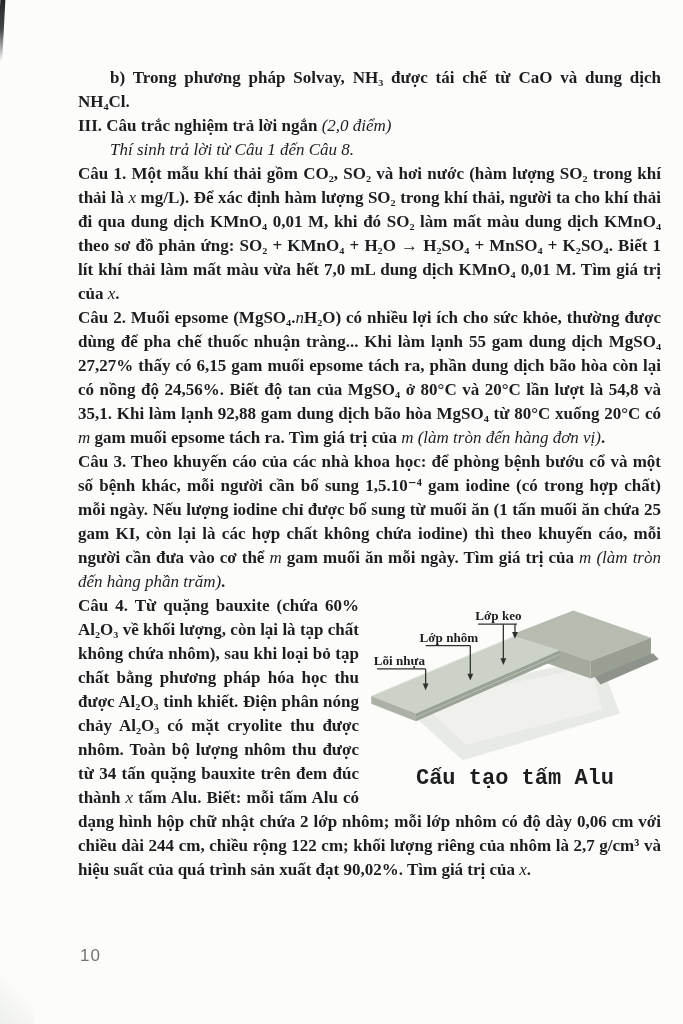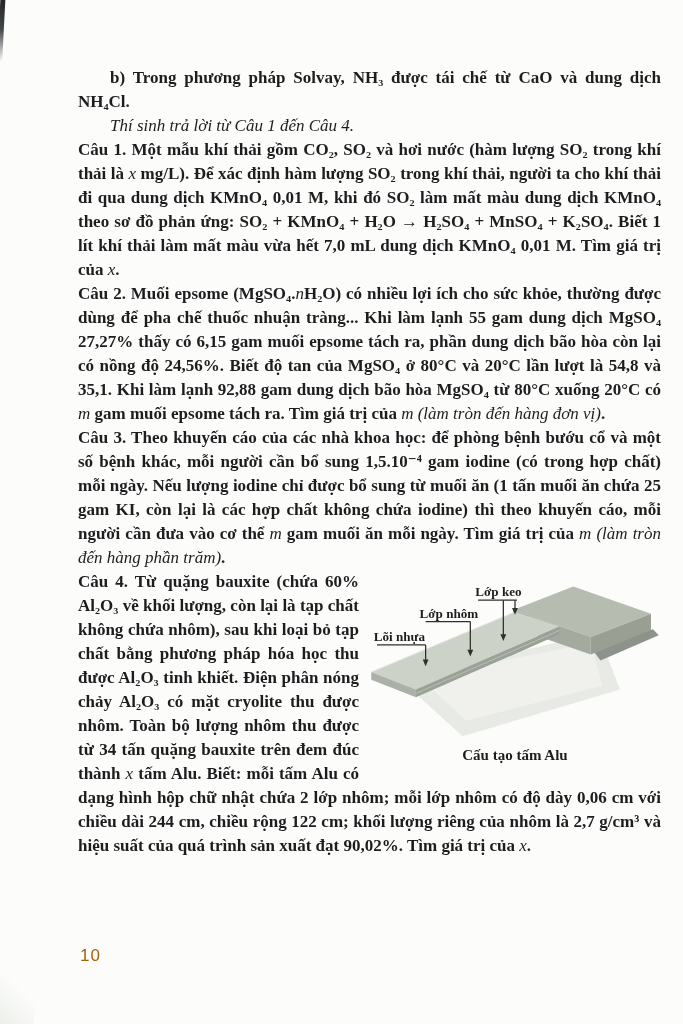--- a/index.html
+++ b/index.html
@@ -31,42 +31,43 @@
   .para.indent{text-indent:32px;}
   .seg-n{font-style:normal;font-weight:bold;}
   .seg-b{font-weight:bold;}
   .seg-i{font-style:italic;}
   .q4-block{overflow:hidden;}
   .alu-figure{
     float:right;width:292px;margin:3px 0 2px 10px;padding:0;
   }
   .alu-figure svg{display:block;width:292px;height:170px;}
   .alu-figure figcaption{
-    text-align:center;font-weight:bold;font-size:15px;line-height:22px;margin-top:1px;
+    text-align:center;font-weight:bold;font-size:22px;line-height:22px;margin-top:1px;font-family:Liberation Mono, monospace;
   }
   .page-number{
     position:absolute;left:80px;top:946px;
     font-family:"Liberation Sans","DejaVu Sans",sans-serif;
-    font-size:17px;color:#a16207;letter-spacing:1px;
+    font-size:17px;color:#737373;letter-spacing:1px;
   }
   .svg-label{
     font-family:"Liberation Serif","DejaVu Serif",serif;
     font-weight:bold;font-size:13.5px;fill:#1c1d1f;
   }
 </style>
 </head>
 <body>
 
 <div class="page">
 
   <div class="scan-streak"></div>
 
   <div class="text-flow">
     <p class="para indent"><span class="seg-n">b) Trong phương pháp Solvay, NH₃ được tái chế từ CaO và dung dịch NH₄Cl.</span></p>
-    <p class="para indent"><span class="seg-i">Thí sinh trả lời từ Câu 1 đến Câu 4.</span></p>
+    <p class="para"><span class="seg-b">III. Câu trắc nghiệm trả lời ngắn </span><span class="seg-i">(2,0 điểm)</span></p>
+    <p class="para indent"><span class="seg-i">Thí sinh trả lời từ Câu 1 đến Câu 8.</span></p>
     <p class="para"><span class="seg-b">Câu 1.</span><span class="seg-n"> Một mẫu khí thải gồm CO₂, SO₂ và hơi nước (hàm lượng SO₂ trong khí thải là </span><span class="seg-i">x</span><span class="seg-n"> mg/L). Để xác định hàm lượng SO₂ trong khí thải, người ta cho khí thải đi qua dung dịch KMnO₄ 0,01 M, khi đó SO₂ làm mất màu dung dịch KMnO₄ theo sơ đồ phản ứng: SO₂ + KMnO₄ + H₂O → H₂SO₄ + MnSO₄ + K₂SO₄. Biết 1 lít khí thải làm mất màu vừa hết 7,0 mL dung dịch KMnO₄ 0,01 M. Tìm giá trị của </span><span class="seg-i">x</span><span class="seg-n">.</span></p>
     <p class="para"><span class="seg-b">Câu 2.</span><span class="seg-n"> Muối epsome (MgSO₄.</span><span class="seg-i">n</span><span class="seg-n">H₂O) có nhiều lợi ích cho sức khỏe, thường được dùng để pha chế thuốc nhuận tràng... Khi làm lạnh 55 gam dung dịch MgSO₄ 27,27% thấy có 6,15 gam muối epsome tách ra, phần dung dịch bão hòa còn lại có nồng độ 24,56%. Biết độ tan của MgSO₄ ở 80°C và 20°C lần lượt là 54,8 và 35,1. Khi làm lạnh 92,88 gam dung dịch bão hòa MgSO₄ từ 80°C xuống 20°C có </span><span class="seg-i">m</span><span class="seg-n"> gam muối epsome tách ra. Tìm giá trị của </span><span class="seg-i">m (làm tròn đến hàng đơn vị)</span><span class="seg-n">.</span></p>
     <p class="para"><span class="seg-b">Câu 3.</span><span class="seg-n"> Theo khuyến cáo của các nhà khoa học: để phòng bệnh bướu cổ và một số bệnh khác, mỗi người cần bổ sung 1,5.10⁻⁴ gam iodine (có trong hợp chất) mỗi ngày. Nếu lượng iodine chỉ được bổ sung từ muối ăn (1 tấn muối ăn chứa 25 gam KI, còn lại là các hợp chất không chứa iodine) thì theo khuyến cáo, mỗi người cần đưa vào cơ thể </span><span class="seg-i">m</span><span class="seg-n"> gam muối ăn mỗi ngày. Tìm giá trị của </span><span class="seg-i">m (làm tròn đến hàng phần trăm)</span><span class="seg-n">.</span></p>
 
     <div class="q4-block">
       <figure class="alu-figure">
         <svg viewBox="0 0 300 175" aria-hidden="true">
 
           <polygon points="30,108 236,62 258,120 96,168" fill="#e8eae5"></polygon>
           <polygon points="52,108 228,72 240,116 100,152" fill="#f0f1ed"></polygon>

